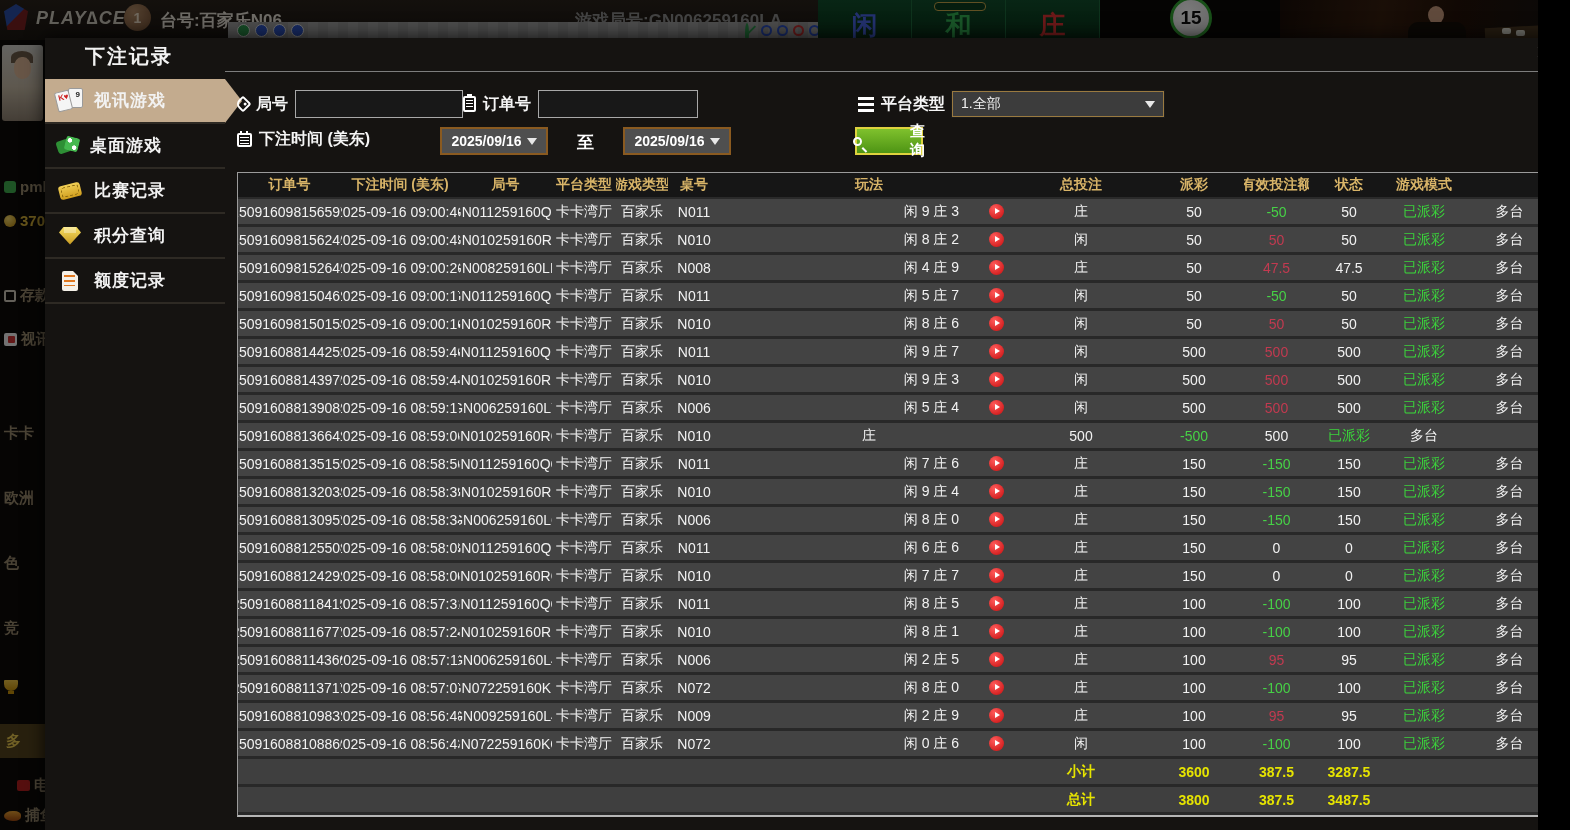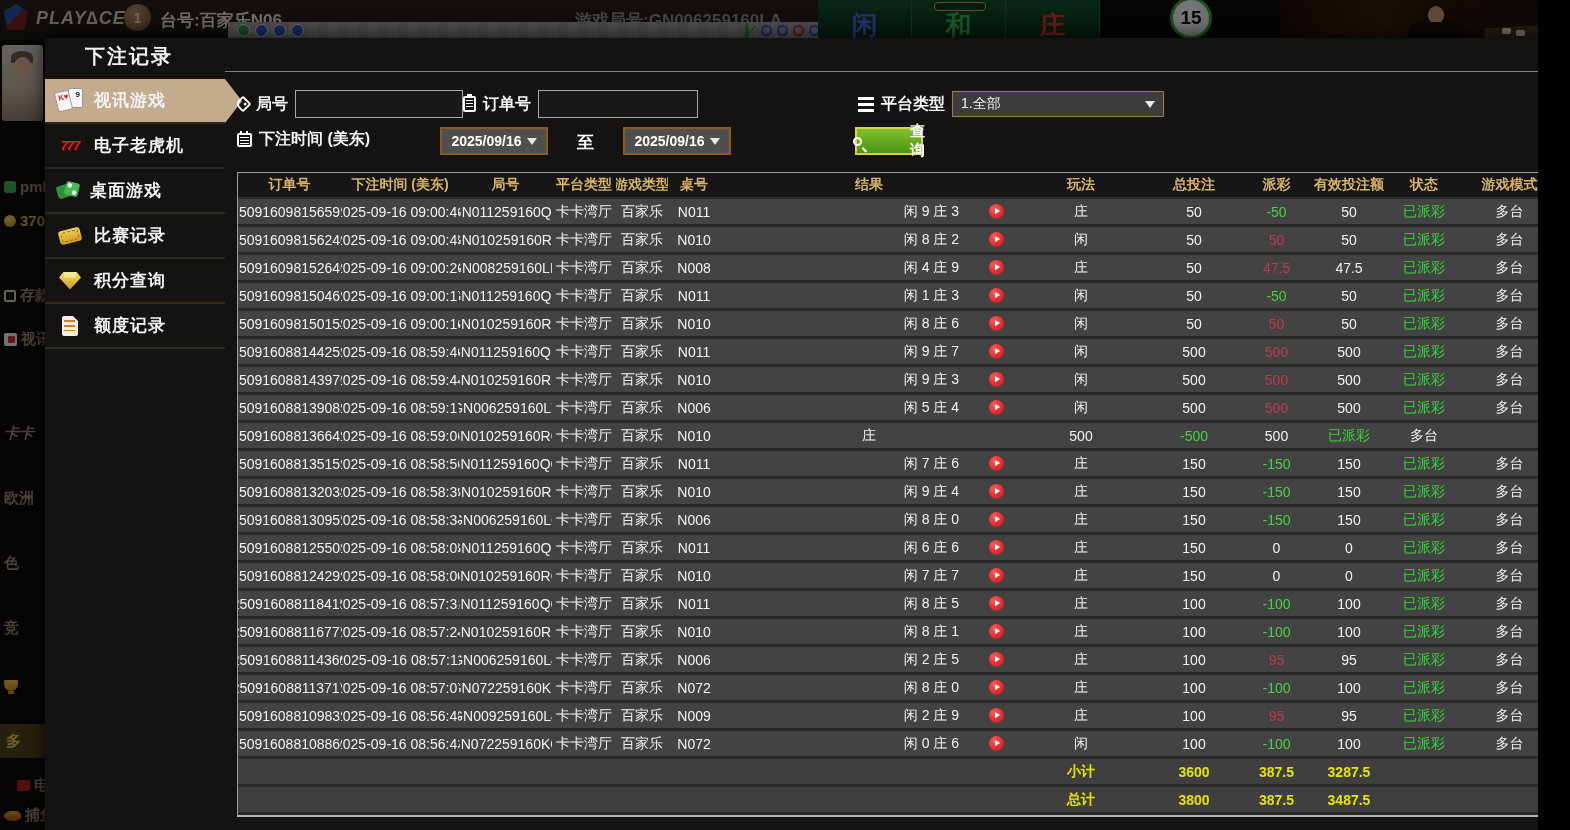--- a/index.html
+++ b/index.html
@@ -170,21 +170,21 @@
             <span class="gold-text">3701</span>
           </div>
           <div class="ls-item" style="top: 246px;">
             <span class="ls-ic ic-dep"></span>
             <span>存款</span>
           </div>
           <div class="ls-item" style="top: 290px;">
             <span class="ls-ic ic-cards-sm"></span>
             <span>视讯</span>
           </div>
-          <div class="ls-item" style="top: 384px; font-style: italic;">
+          <div class="ls-item" style="top: 384px;">
             <span>卡卡</span>
           </div>
           <div class="ls-item" style="top: 449px;">
             <span>欧洲</span>
           </div>
           <div class="ls-item" style="top: 514px;">
             <span>色</span>
           </div>
           <div class="ls-item" style="top: 579px;">
             <span>竞</span>
@@ -220,26 +220,20 @@
       <div class="menu-item active">
         <span class="mi-icon">
           <span class="pcard back">
               <i>9</i>
             </span>
           <span class="pcard front">
               <i>K♥</i>
             </span>
         </span>
         <span class="mi-label">视讯游戏</span>
-      </div>
-      <div class="menu-item">
-        <span class="mi-icon">
-          <span class="slots-glyph">777</span>
-        </span>
-        <span class="mi-label">电子老虎机</span>
       </div>
       <div class="menu-item">
         <span class="mi-icon dice-ic">
             <span class="d1"></span>
             <span class="d2"></span>
           </span>
         <span class="mi-label">桌面游戏</span>
       </div>
       <div class="menu-item">
         <span class="mi-icon">
@@ -299,21 +293,20 @@
     </button>
 
     <div class="btable">
       <div class="thead" id="thead">
           <div class="th">订单号</div>
           <div class="th">下注时间 (美东)</div>
           <div class="th">局号</div>
           <div class="th">平台类型</div>
           <div class="th">游戏类型</div>
           <div class="th">桌号</div>
-          <div class="th">结果</div>
           <div class="th">玩法</div>
           <div class="th">总投注</div>
           <div class="th">派彩</div>
           <div class="th">有效投注额</div>
           <div class="th">状态</div>
           <div class="th">游戏模式</div>
         </div>
       <div id="tbody">
           <div class="trow">
             <div class="td">250916098156597</div>
@@ -370,21 +363,21 @@
             <div class="td">多台</div>
           </div>
           <div class="trow">
             <div class="td">250916098150461</div>
             <div class="td">2025-09-16 09:00:17</div>
             <div class="td">GN011259160QS</div>
             <div class="td">卡卡湾厅</div>
             <div class="td">百家乐</div>
             <div class="td">N011</div>
             <div class="td result-cell">
-              <span>闲 1 庄 3</span>
+              <span>闲 5 庄 7</span>
               <span class="play-btn"></span>
             </div>
             <div class="td">闲</div>
             <div class="td">50</div>
             <div class="td pay-neg">-50</div>
             <div class="td">50</div>
             <div class="td status-paid">已派彩</div>
             <div class="td">多台</div>
           </div>
           <div class="trow">

